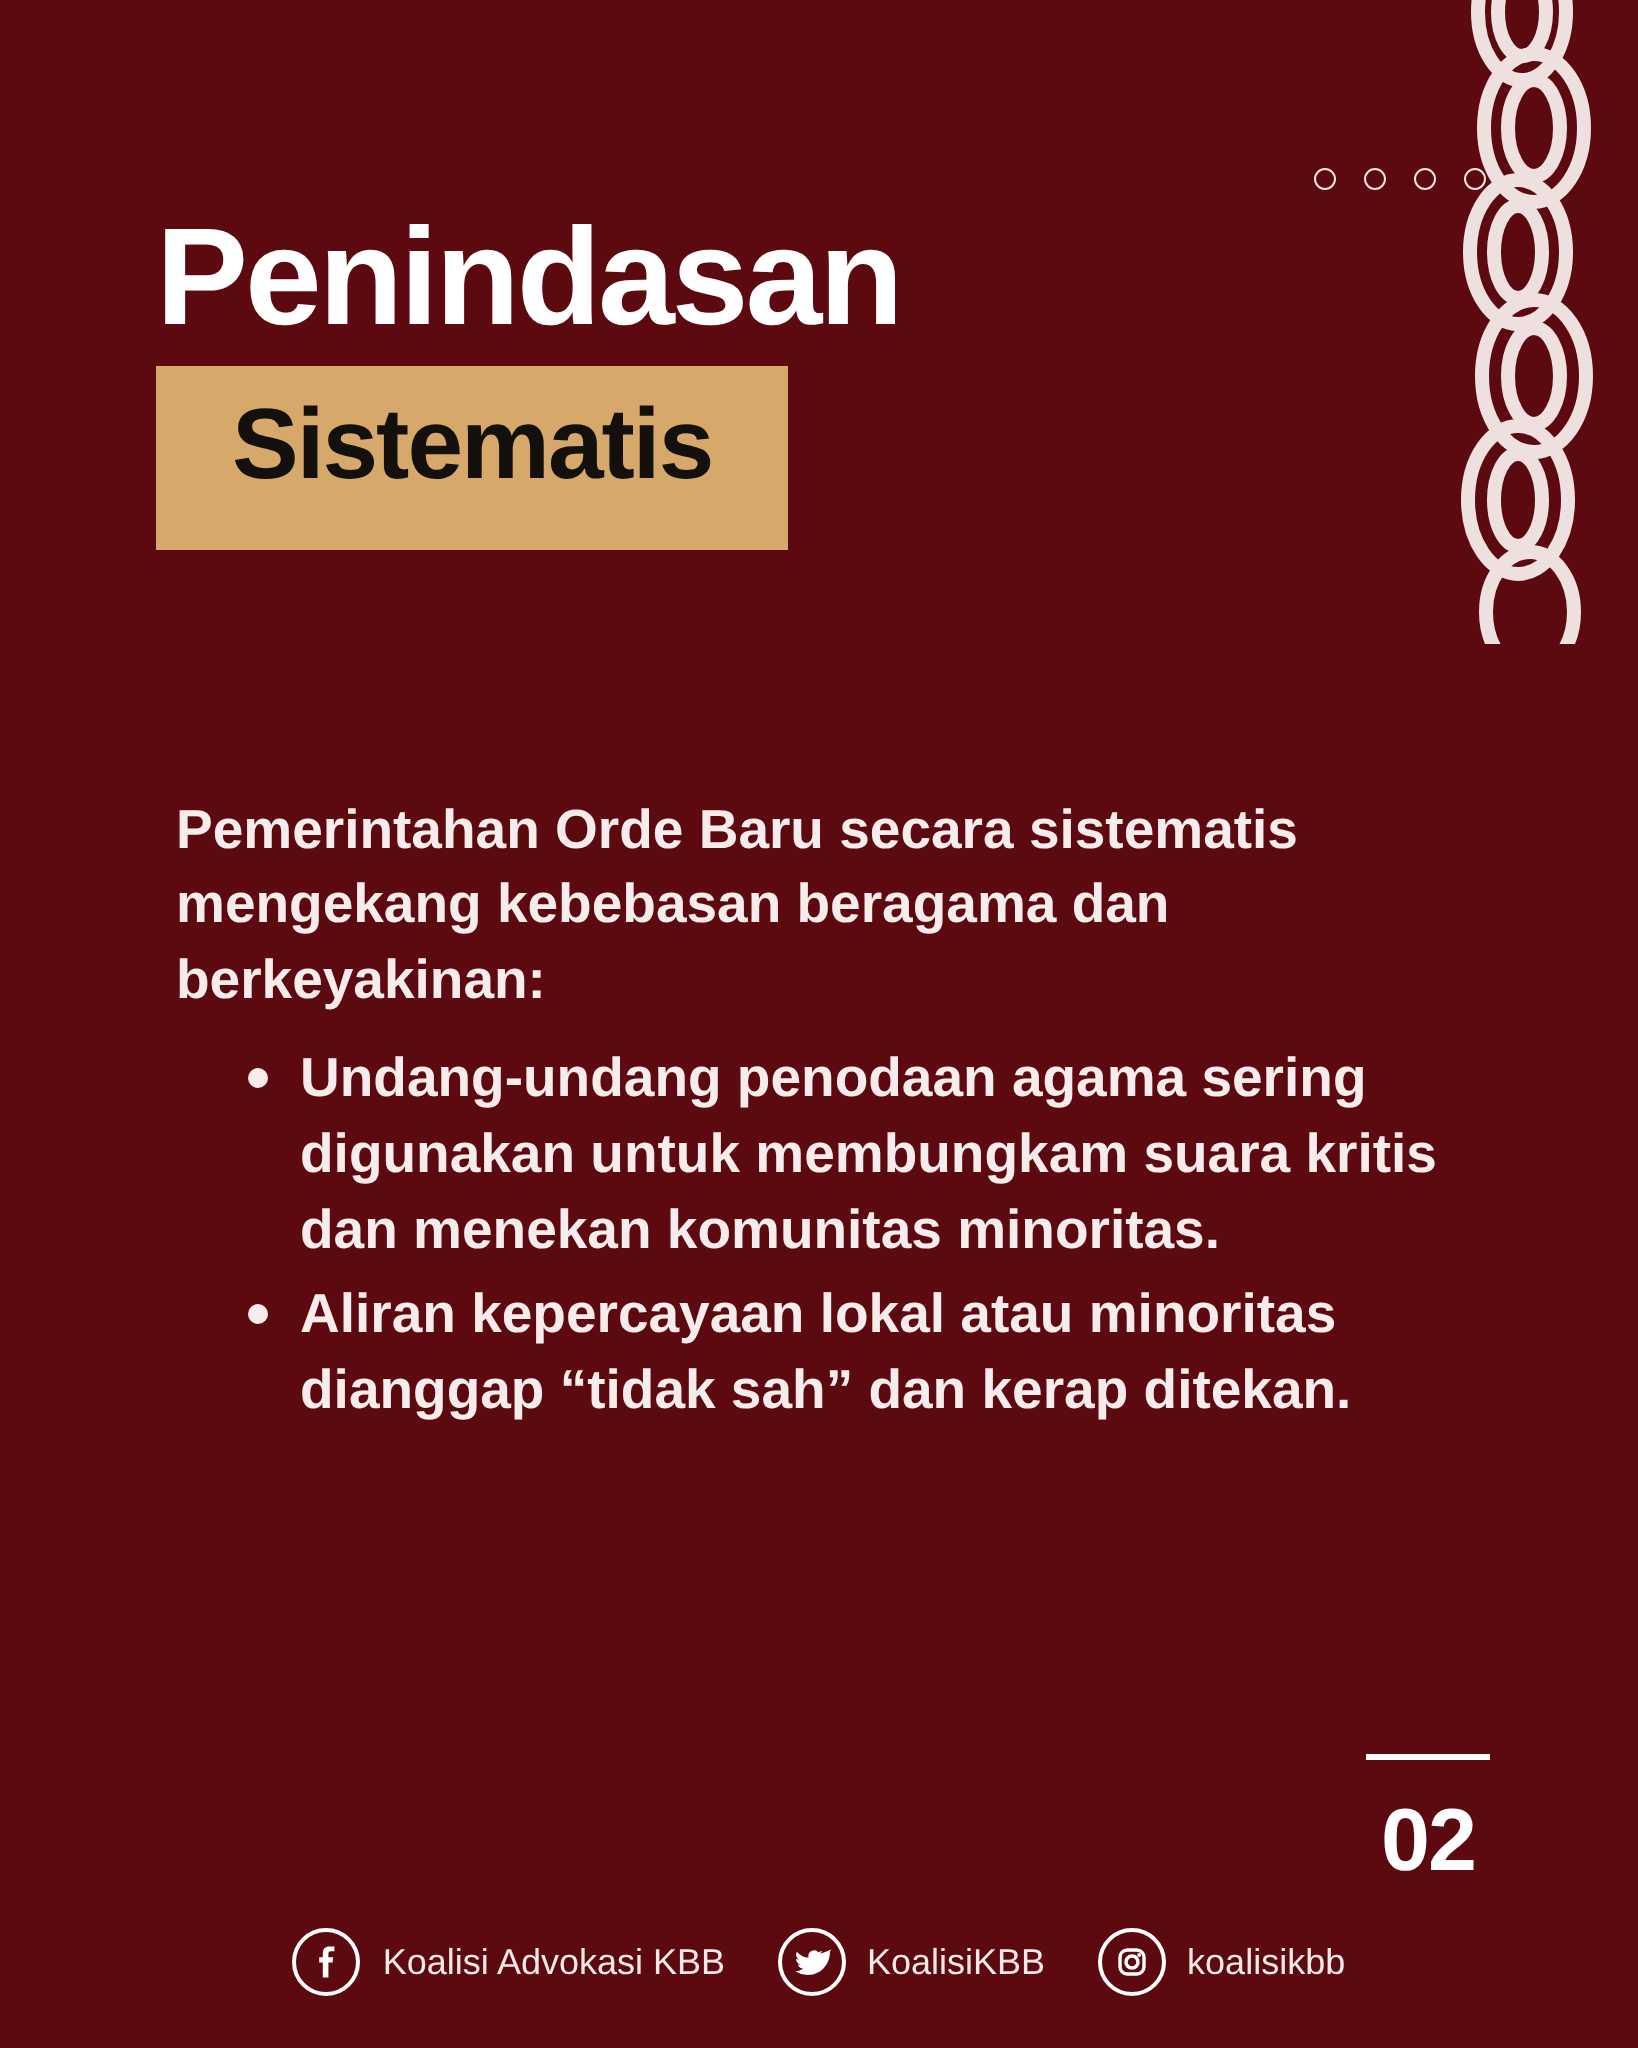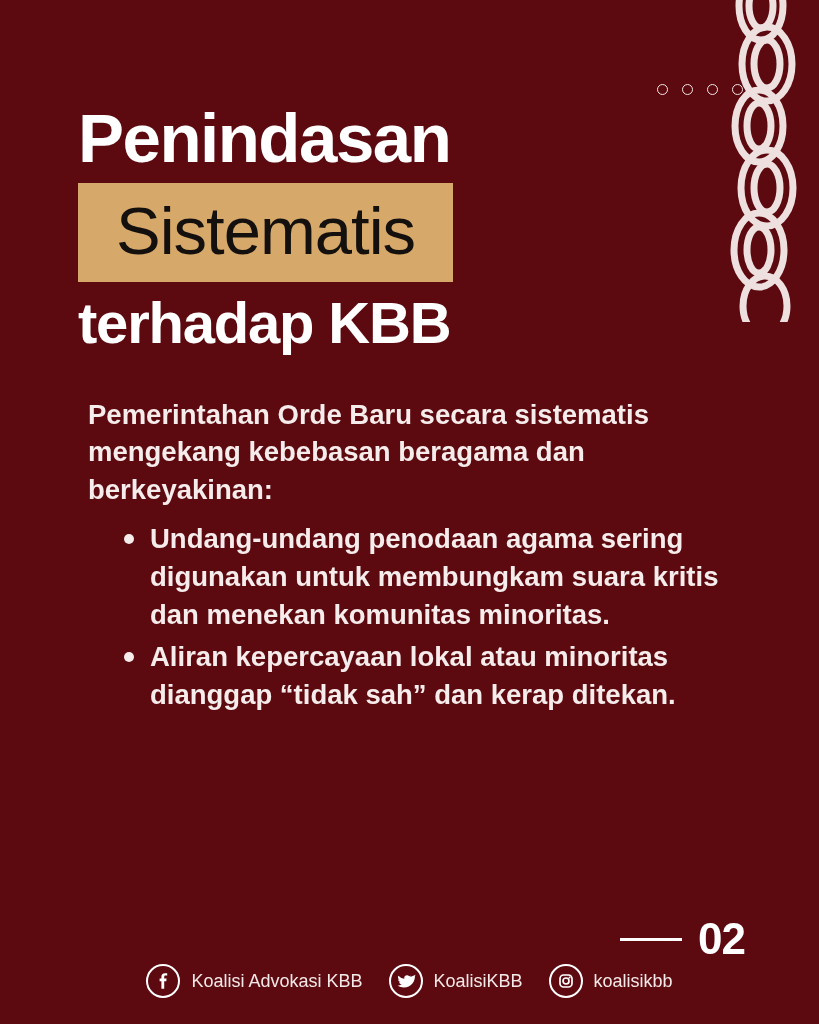--- a/index.html
+++ b/index.html
@@ -71,25 +71,25 @@
     font-size:69px;
     font-weight:bold;
     letter-spacing:-1.5px;
     line-height:1.0;
   }
   .h-hl-wrap { margin-top:10px; }
   .h-hl {
     display:inline-block;
     background:#D6A86A;
     color:#14100e;
-    font-size:67px;
-    font-weight:normal;
+    font-size:50px;
+    font-weight:bold;
     letter-spacing:-1px;
     line-height:1.0;
-    padding:14px 38px 18px 38px;
+    padding:14px 38px 28px 38px;
   }
   .h-line3 {
     margin-top:12px;
     color:#ffffff;
     font-size:58px;
     font-weight:bold;
     letter-spacing:-1.2px;
     line-height:1.0;
   }
 
@@ -121,24 +121,25 @@
     position:absolute;
     left:2px; top:14px;
     width:10px; height:10px;
     background:#f6eceb;
     border-radius:50%;
   }
 
   
   .page-num {
     position:absolute;
-    right:74px; bottom:60px;
+    right:74px; bottom:78px;
     display:flex;
     align-items:center;
     gap:16px;
+    flex-direction:column;
   }
   .page-num .rule {
     width:62px; height:3px;
     background:#ffffff;
     display:block;
   }
   .page-num .num {
     color:#ffffff;
     font-size:44px;
     font-weight:bold;
@@ -200,21 +201,20 @@
     <span></span>
     <span></span>
   </div>
 
 
   <div class="headline">
     <div class="h-line1">Penindasan</div>
     <div class="h-hl-wrap">
       <span class="h-hl">Sistematis</span>
     </div>
-    <div class="h-line3">terhadap KBB</div>
   </div>
 
   <div class="body-copy">
     <p>Pemerintahan Orde Baru secara sistematis mengekang kebebasan beragama dan berkeyakinan:</p>
     <ul class="bullets">
       <li>Undang-undang penodaan agama sering digunakan untuk membungkam suara kritis dan menekan komunitas minoritas.</li>
       <li>Aliran kepercayaan lokal atau minoritas dianggap “tidak sah” dan kerap ditekan.</li>
     </ul>
   </div>
 

